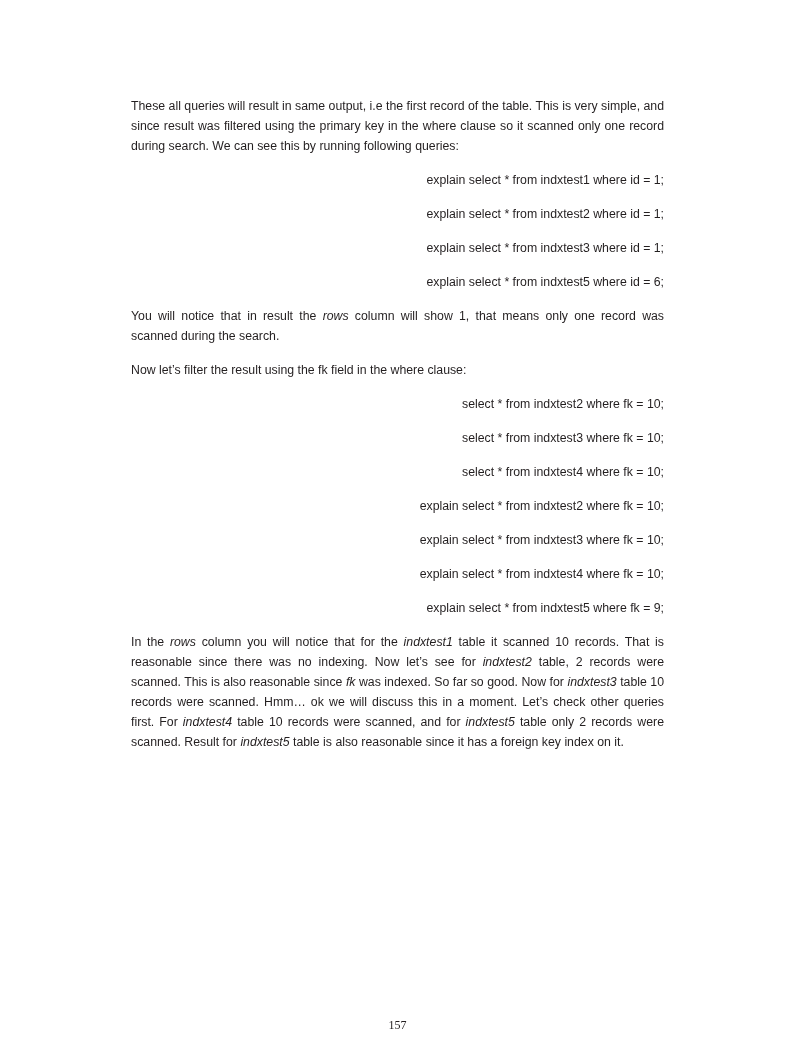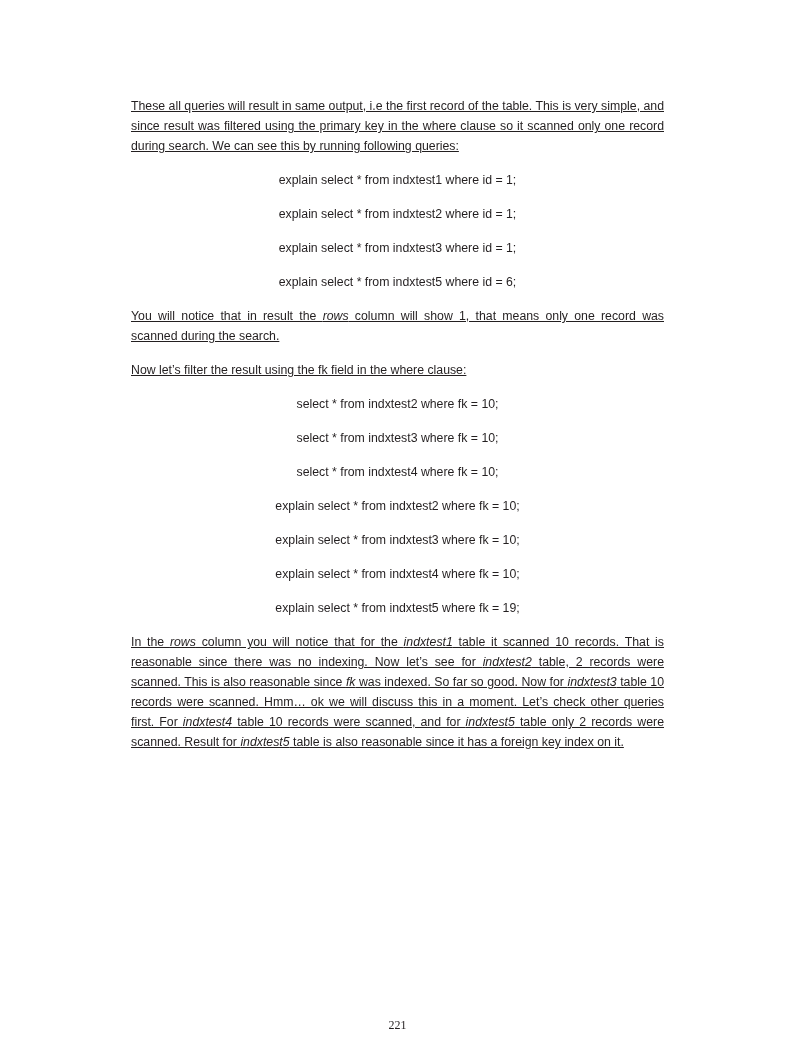--- a/index.html
+++ b/index.html
@@ -30,24 +30,23 @@
   }
   p {
     margin: 0 0 0 0;
     font-size: 12.3px;
     line-height: 20px;
     color: #231f20;
   }
   p.para {
     text-align: justify;
     margin-bottom: 14px;
-    text-decoration: underline;
   }
   p.code {
-    text-align: center;
+    text-align: right;
     margin-bottom: 14px;
   }
   em {
     font-style: italic;
   }
   .folio {
     position: absolute;
     left: 0;
     top: 1018px;
     width: 795px;
@@ -68,17 +67,17 @@
       <p class="code"><span>explain select * from indxtest3 where id = 1;</span></p>
       <p class="code"><span>explain select * from indxtest5 where id = 6;</span></p>
       <p class="para"><span>You will notice that in result the </span><em>rows</em><span> column will show 1, that means only one record was scanned during the search.</span></p>
       <p class="para"><span>Now let’s filter the result using the fk field in the where clause:</span></p>
       <p class="code"><span>select * from indxtest2 where fk = 10;</span></p>
       <p class="code"><span>select * from indxtest3 where fk = 10;</span></p>
       <p class="code"><span>select * from indxtest4 where fk = 10;</span></p>
       <p class="code"><span>explain select * from indxtest2 where fk = 10;</span></p>
       <p class="code"><span>explain select * from indxtest3 where fk = 10;</span></p>
       <p class="code"><span>explain select * from indxtest4 where fk = 10;</span></p>
-      <p class="code"><span>explain select * from indxtest5 where fk = 19;</span></p>
+      <p class="code"><span>explain select * from indxtest5 where fk = 9;</span></p>
       <p class="para"><span>In the </span><em>rows</em><span> column you will notice that for the </span><em>indxtest1</em><span> table it scanned 10 records. That is reasonable since there was no indexing. Now let’s see for </span><em>indxtest2</em><span> table, 2 records were scanned. This is also reasonable since </span><em>fk</em><span> was indexed. So far so good. Now for </span><em>indxtest3</em><span> table 10 records were scanned. Hmm… ok we will discuss this in a moment. Let’s check other queries first. For </span><em>indxtest4</em><span> table 10 records were scanned, and for </span><em>indxtest5</em><span> table only 2 records were scanned. Result for </span><em>indxtest5</em><span> table is also reasonable since it has a foreign key index on it.</span></p>
     </div>
-  <div class="folio">221</div>
+  <div class="folio">157</div>
 </div>
 
 </body></html>

